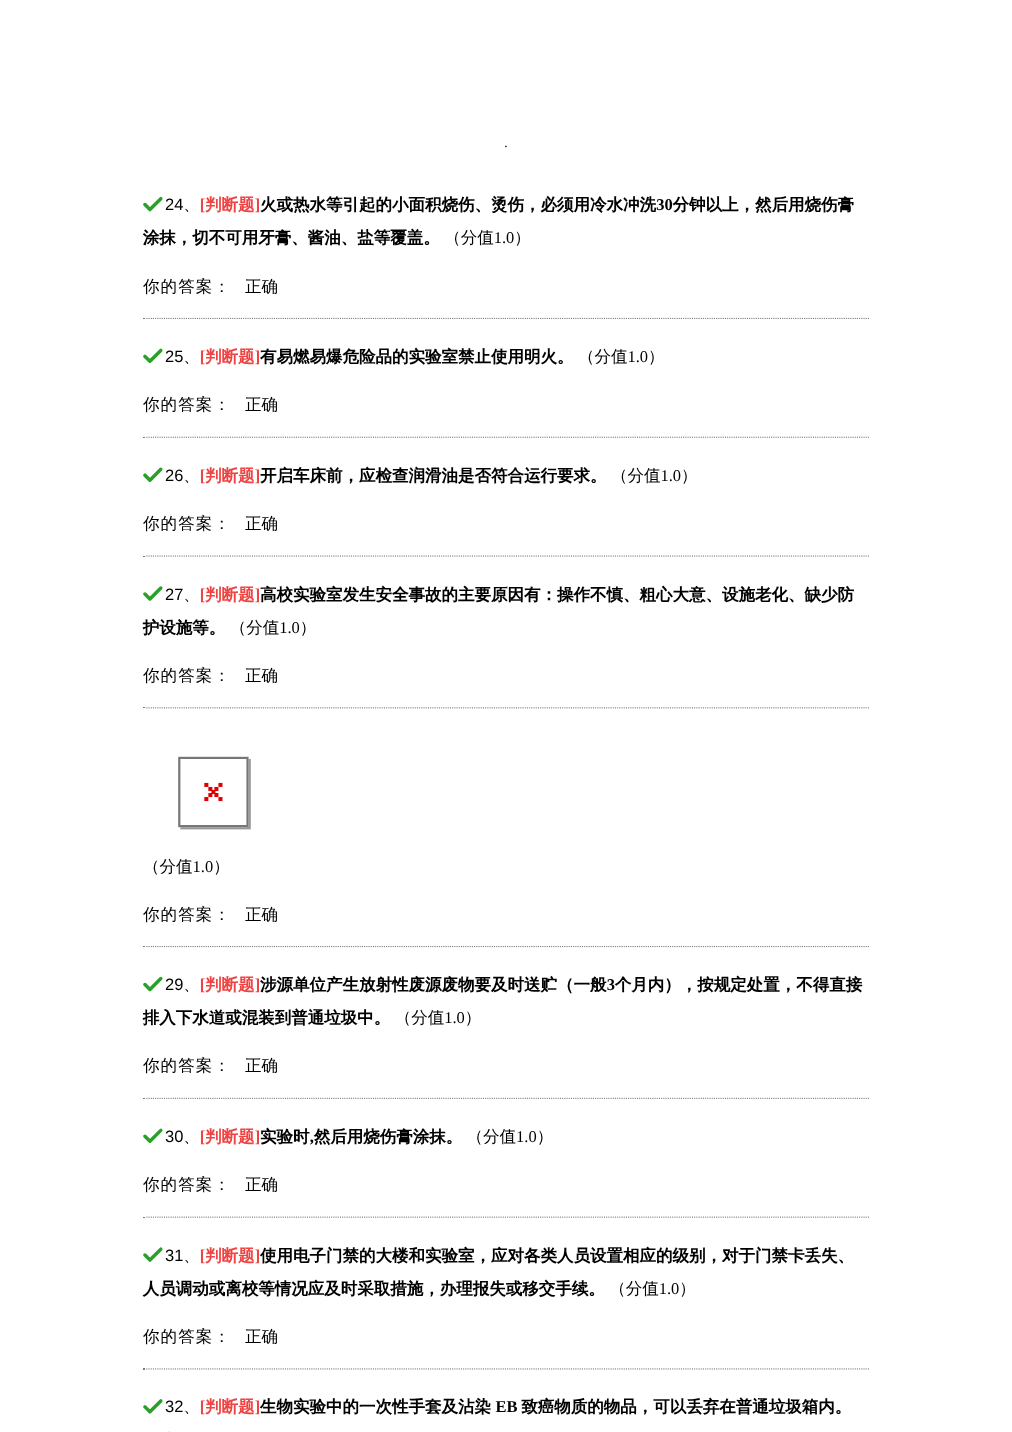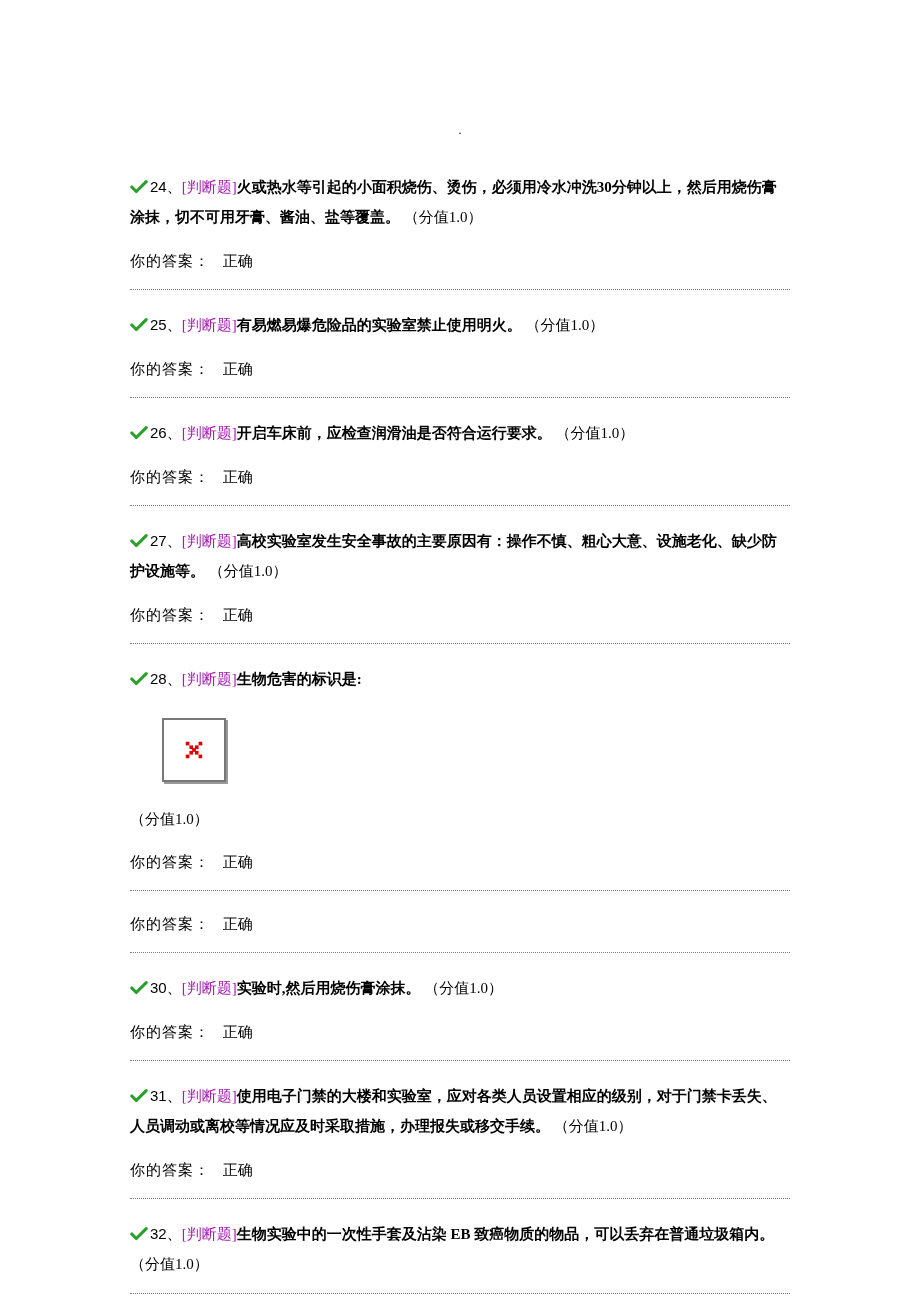--- a/index.html
+++ b/index.html
@@ -34,21 +34,22 @@
     }
     .check-icon svg {
       width: 18px;
       height: 16px;
       display: block;
     }
     .qnum {
       font-family: Liberation Sans, sans-serif;
     }
     .qtype {
-      color: #a21caf;
+      color: #ef4444;
+      font-weight: bold;
     }
     .bold {
       font-weight: bold;
     }
     .score {
       font-family: "SimSun", serif;
       letter-spacing: 0;
     }
     .answer-row {
       font-family: "SimSun", serif;
@@ -132,27 +133,20 @@
     </span><span class="qnum">27、</span><span class="qtype">[判断题]</span><span class="bold">高校实验室发生安全事故的主要原因有：操作不慎、粗心大意、设施老化、缺少防护设施等。</span>
     <span class="score">（分值1.0）</span>
   </div>
   <div class="answer-row">
     <span class="answer-label">你的答案：</span>
     <span class="answer-value">正确</span>
   </div>
 </div>
 
 <div class="question-block">
-  <div class="q-head">
-    <span class="check-icon">
-      <svg viewBox="0 0 20 16">
-          <path d="M2 8 L7 13 L18 2" stroke="#2aa02a" stroke-width="3.5" fill="none" stroke-linecap="round" stroke-linejoin="round"></path>
-        </svg>
-    </span><span class="qnum">28、</span><span class="qtype">[判断题]</span><span class="bold">生物危害的标识是:</span>
-  </div>
   <div class="broken-image">
     <svg viewBox="0 0 24 24">
       <rect x="3" y="3" width="4" height="4" fill="#d00"></rect>
       <rect x="17" y="3" width="4" height="4" fill="#d00"></rect>
       <rect x="7" y="7" width="4" height="4" fill="#d00"></rect>
       <rect x="13" y="7" width="4" height="4" fill="#d00"></rect>
       <rect x="10" y="10" width="4" height="4" fill="#d00"></rect>
       <rect x="7" y="13" width="4" height="4" fill="#d00"></rect>
       <rect x="13" y="13" width="4" height="4" fill="#d00"></rect>
       <rect x="3" y="17" width="4" height="4" fill="#d00"></rect>
@@ -160,20 +154,28 @@
     </svg>
   </div>
   <div class="score">（分值1.0）</div>
   <div class="answer-row">
     <span class="answer-label">你的答案：</span>
     <span class="answer-value">正确</span>
   </div>
 </div>
 
 <div class="question-block">
+  <div class="q-head">
+    <span class="check-icon">
+      <svg viewBox="0 0 20 16">
+          <path d="M2 8 L7 13 L18 2" stroke="#2aa02a" stroke-width="3.5" fill="none" stroke-linecap="round" stroke-linejoin="round"></path>
+        </svg>
+    </span><span class="qnum">29、</span><span class="qtype">[判断题]</span><span class="bold">涉源单位产生放射性废源废物要及时送贮（一般3个月内），按规定处置，不得直接排入下水道或混装到普通垃圾中。</span>
+    <span class="score">（分值1.0）</span>
+  </div>
   <div class="answer-row">
     <span class="answer-label">你的答案：</span>
     <span class="answer-value">正确</span>
   </div>
 </div>
 
 <div class="question-block">
   <div class="q-head">
     <span class="check-icon">
       <svg viewBox="0 0 20 16">

